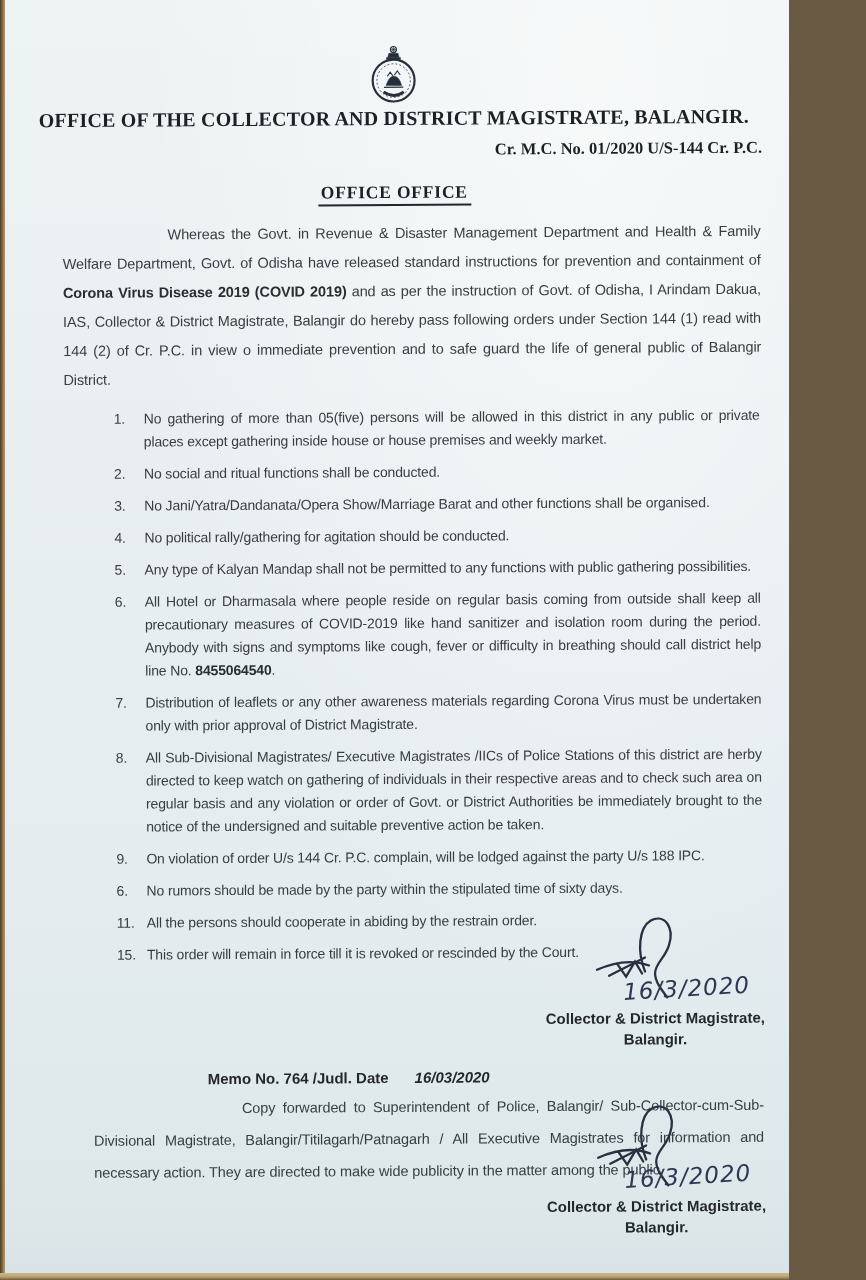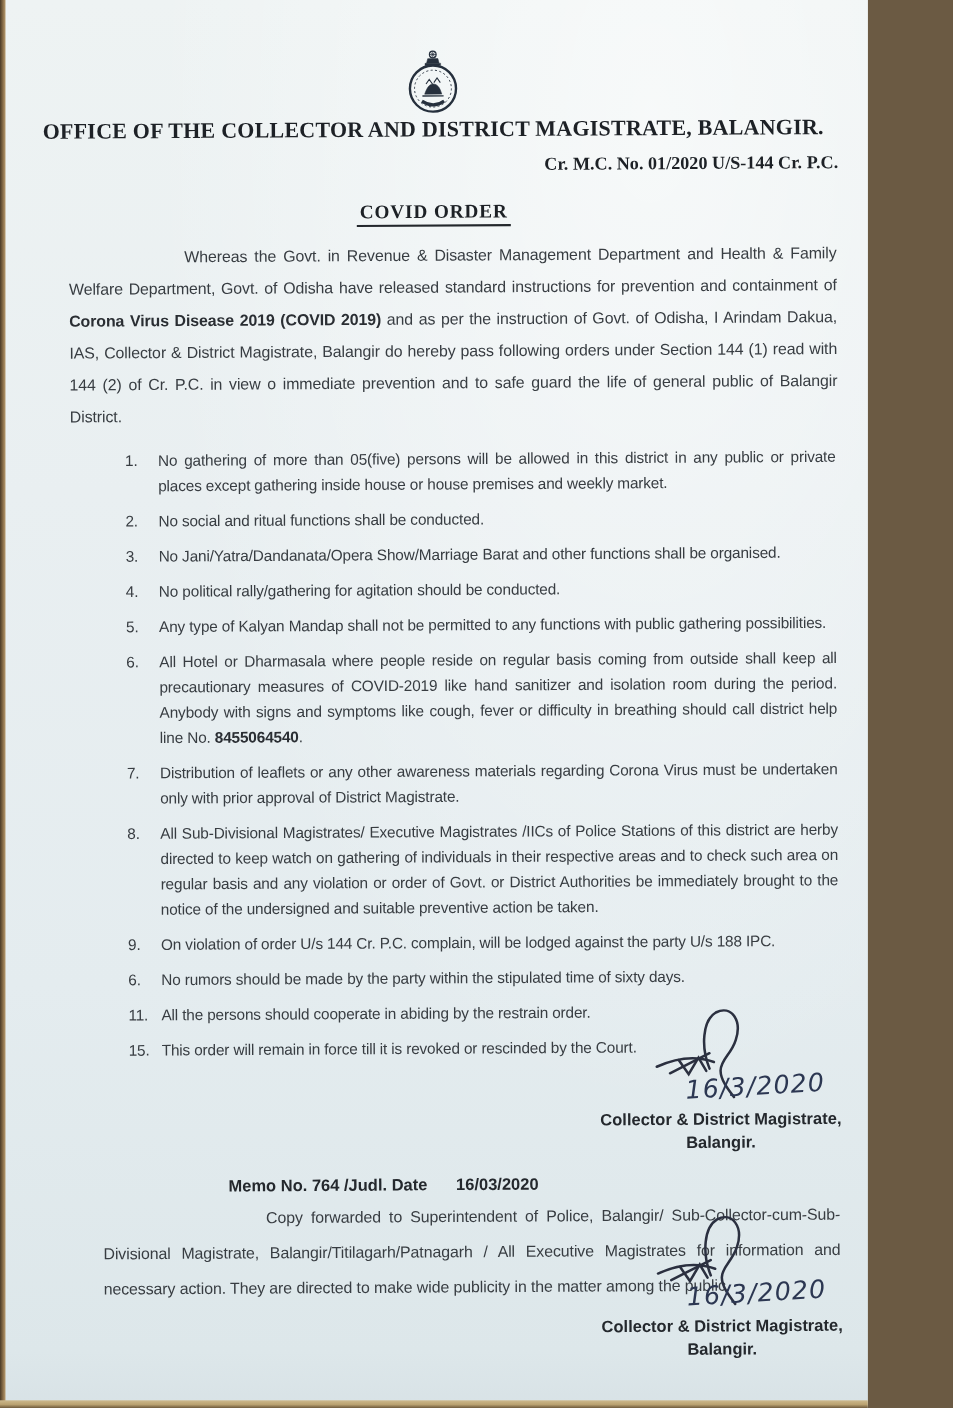--- a/index.html
+++ b/index.html
@@ -106,21 +106,21 @@
     line-height: 21px;
     color: #24282d;
   }
   .memo { position: relative; z-index: 1; }
   .memo-heading {
     margin: 24px 0 0 200px;
     font-weight: 700;
     font-size: 15px;
     color: #24282d;
   }
-  .memo-heading .memo-date { margin-left: 26px; }
+  .memo-heading .memo-date { margin-left: 26px; font-style: italic; }
   .memo-body {
     margin: 5px 28px 0 86px;
     font-size: 14.5px;
     letter-spacing: -0.1px;
     line-height: 32px;
     text-align: justify;
     text-indent: 148px;
     color: #383d42;
   }
   p { margin: 0; }
@@ -149,21 +149,21 @@
           <path d="M20 59.5c8 5.5 16.5 5.5 24 0" stroke-width="3.4"></path>
         </g>
       </svg>
     </div>
 
     <div class="office-title">OFFICE OF THE COLLECTOR AND DISTRICT MAGISTRATE, BALANGIR.</div>
 
     <div class="case-number">Cr. M.C. No. 01/2020 U/S-144 Cr. P.C.</div>
 
     <div class="order-heading-wrap">
-      <span class="order-heading">COVID ORDER</span>
+      <span class="order-heading">OFFICE OFFICE</span>
     </div>
 
     <p class="preamble"><span>Whereas the Govt. in Revenue &amp; Disaster Management Department and Health &amp; Family Welfare Department, Govt. of Odisha have released standard instructions for prevention and containment of </span><span class="b">Corona Virus Disease 2019 (COVID 2019)</span><span> and as per the instruction of Govt. of Odisha, I Arindam Dakua, IAS, Collector &amp; District Magistrate, Balangir do hereby pass following orders under Section 144 (1) read with 144 (2) of Cr. P.C. in view o immediate prevention and to safe guard the life of general public of Balangir District.</span></p>
 
     <div class="orders">
       <div class="order-item">
         <span class="order-num">1.</span>
         <span class="order-txt">No gathering of more than 05(five) persons will be allowed in this district in any public or private places except gathering inside house or house premises and weekly market.</span>
       </div>
       <div class="order-item">

